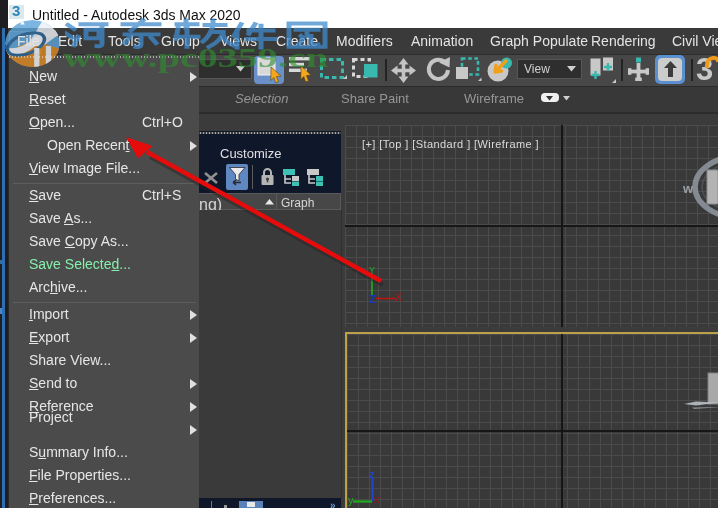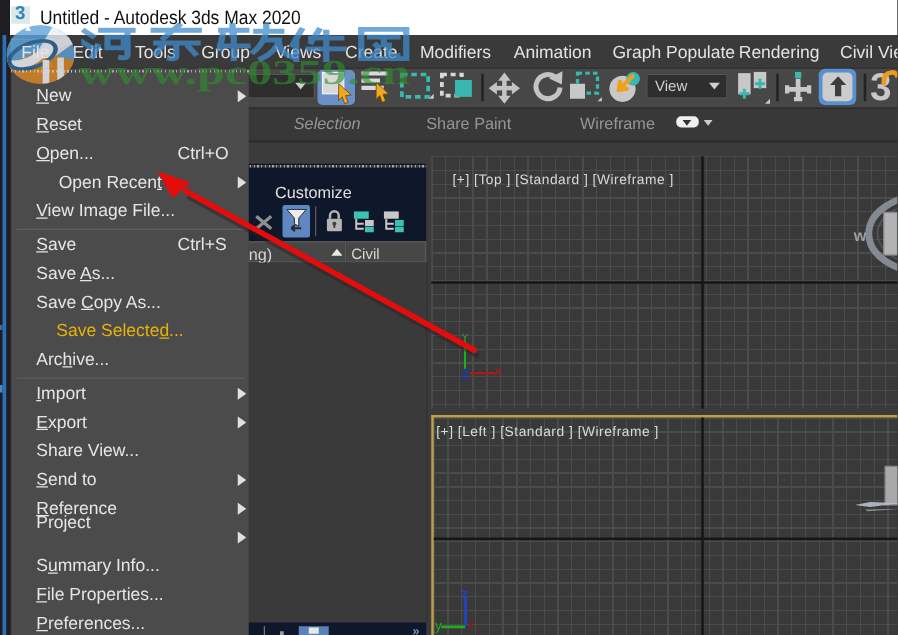--- a/index.html
+++ b/index.html
@@ -167,21 +167,20 @@
     <text x="8" y="42" fill="#9aa0a6" font-size="13" font-weight="bold" font-family="Liberation Sans">w</text>
     <rect x="32" y="19" width="11" height="34" fill="#b3b3b3" stroke="#87898c" stroke-width="1"></rect>
   </svg>
 </div>
 
 <div class="abs" style="left:345px;top:332px;width:373px;height:176px;border:2px solid #bda04a;border-right:none;border-bottom:none;box-sizing:border-box;background:#393939;
   background-image:repeating-linear-gradient(to right,#4b4b4b 0 1px,transparent 1px 11px),
                    repeating-linear-gradient(to bottom,#4b4b4b 0 1px,transparent 1px 11px);">
   <div class="abs" style="left:0;top:96px;width:371px;height:2px;background:#161616;"></div>
   <div class="abs" style="left:214px;top:0;width:2px;height:174px;background:#161616;"></div>
-  <div class="abs" style="left:2px;top:6px;font-size:11px;letter-spacing:0.42px;color:#dadada;">[+] [Left ] [Standard ] [Wireframe ]</div>
 
   <svg class="abs" style="left:1px;top:133px;" width="48" height="41">
     <text x="21" y="11" fill="#2244cc" font-size="11" font-weight="bold" font-family="Liberation Sans">z</text>
     <path d="M24.5 11 v23" stroke="#2244cc" stroke-width="2.2"></path>
     <path d="M5 34.5 h19" stroke="#1fae1f" stroke-width="2.2"></path>
     <text x="0" y="37" fill="#1fae1f" font-size="11" font-family="Liberation Sans">y</text>
     <text x="26" y="36" fill="#a01414" font-size="11" font-family="Liberation Sans">x</text>
   </svg>
 
   <svg class="abs" style="left:335px;top:38px;" width="38" height="40">
@@ -218,25 +217,25 @@
   </svg>
   <svg class="abs" style="left:110px;top:38px;" width="17" height="17">
     <rect x="0" y="0" width="12" height="6" fill="#c8c8c8"></rect>
     <path d="M2 6 V14 H8 M2 10 H8" stroke="#c8c8c8" stroke-width="1.6" fill="none"></path>
     <rect x="9" y="7" width="7" height="5" fill="#3cc1b4"></rect>
     <rect x="9" y="12.5" width="7" height="4.5" fill="#3cc1b4"></rect>
   </svg>
 
   <div class="abs" style="left:0;top:62px;width:80px;height:17px;background:#474747;border:1px solid #5a5a5a;box-sizing:border-box;"></div>
   <div class="abs" style="left:80px;top:62px;width:64px;height:17px;background:#474747;border:1px solid #5a5a5a;border-left:none;box-sizing:border-box;"></div>
-  <div class="abs" style="left:2px;top:65px;font-size:13px;color:#d6d6d6;">ng)</div>
+  <div class="abs" style="left:2px;top:65px;font-size:16px;color:#d6d6d6;">ng)</div>
   <svg class="abs" style="left:68px;top:68px;" width="9" height="6">
       <path d="M4.5 0 L9 5.5 L0 5.5 Z" fill="#e8e8e8"></path>
     </svg>
-  <div class="abs" style="left:84px;top:65px;font-size:12px;color:#d6d6d6;">Civil</div>
+  <div class="abs" style="left:84px;top:65px;font-size:12px;color:#d6d6d6;">Graph</div>
 
   <div class="abs" style="left:0;top:79px;width:144px;height:288px;background:#3a3a3a;border-right:1px solid #303030;"></div>
 
   <div class="abs" style="left:14px;top:370px;width:1px;height:7px;background:#777;"></div>
   <div class="abs" style="left:27px;top:374px;width:3px;height:3px;background:#999;"></div>
   <div class="abs" style="left:42px;top:370px;width:24px;height:7px;background:#5a82b8;"></div>
   <div class="abs" style="left:50px;top:371px;width:8px;height:5px;background:#e8e8e8;"></div>
   <div class="abs" style="left:133px;top:369px;font-size:10px;color:#6f9ad0;font-weight:bold;">»</div>
 </div>
 
@@ -246,21 +245,21 @@
     <div class="abs" style="left:20px;top:13px;"><u>N</u>ew</div>
     <div class="abs" style="left:20px;top:36px;"><u>R</u>eset</div>
     <div class="abs" style="left:20px;top:59px;"><u>O</u>pen...</div>
     <div class="abs" style="left:133px;top:59px;">Ctrl+O</div>
     <div class="abs" style="left:10px;top:82px;margin-left:28px;">Open Recen<u>t</u></div>
     <div class="abs" style="left:20px;top:105px;"><u>V</u>iew Image File...</div>
     <div class="abs" style="left:20px;top:132px;"><u>S</u>ave</div>
     <div class="abs" style="left:133px;top:132px;">Ctrl+S</div>
     <div class="abs" style="left:20px;top:155px;">Save <u>A</u>s...</div>
     <div class="abs" style="left:20px;top:178px;">Save <u>C</u>opy As...</div>
-    <div class="abs" style="left:20px;top:201px;color:#eab308;margin-left:16px;">Save Selecte<u>d</u>...</div>
+    <div class="abs" style="left:20px;top:201px;color:#86efac;">Save Selecte<u>d</u>...</div>
     <div class="abs" style="left:20px;top:224px;">Arc<u>h</u>ive...</div>
     <div class="abs" style="left:20px;top:251px;"><u>I</u>mport</div>
     <div class="abs" style="left:20px;top:274px;"><u>E</u>xport</div>
     <div class="abs" style="left:20px;top:297px;">Share View...</div>
     <div class="abs" style="left:20px;top:320px;"><u>S</u>end to</div>
     <div class="abs" style="left:20px;top:343px;"><u>R</u>eference</div>
     <div class="abs" style="left:20px;top:354px;">Project</div>
     <div class="abs" style="left:20px;top:389px;">S<u>u</u>mmary Info...</div>
     <div class="abs" style="left:20px;top:412px;"><u>F</u>ile Properties...</div>
     <div class="abs" style="left:20px;top:435px;"><u>P</u>references...</div>

